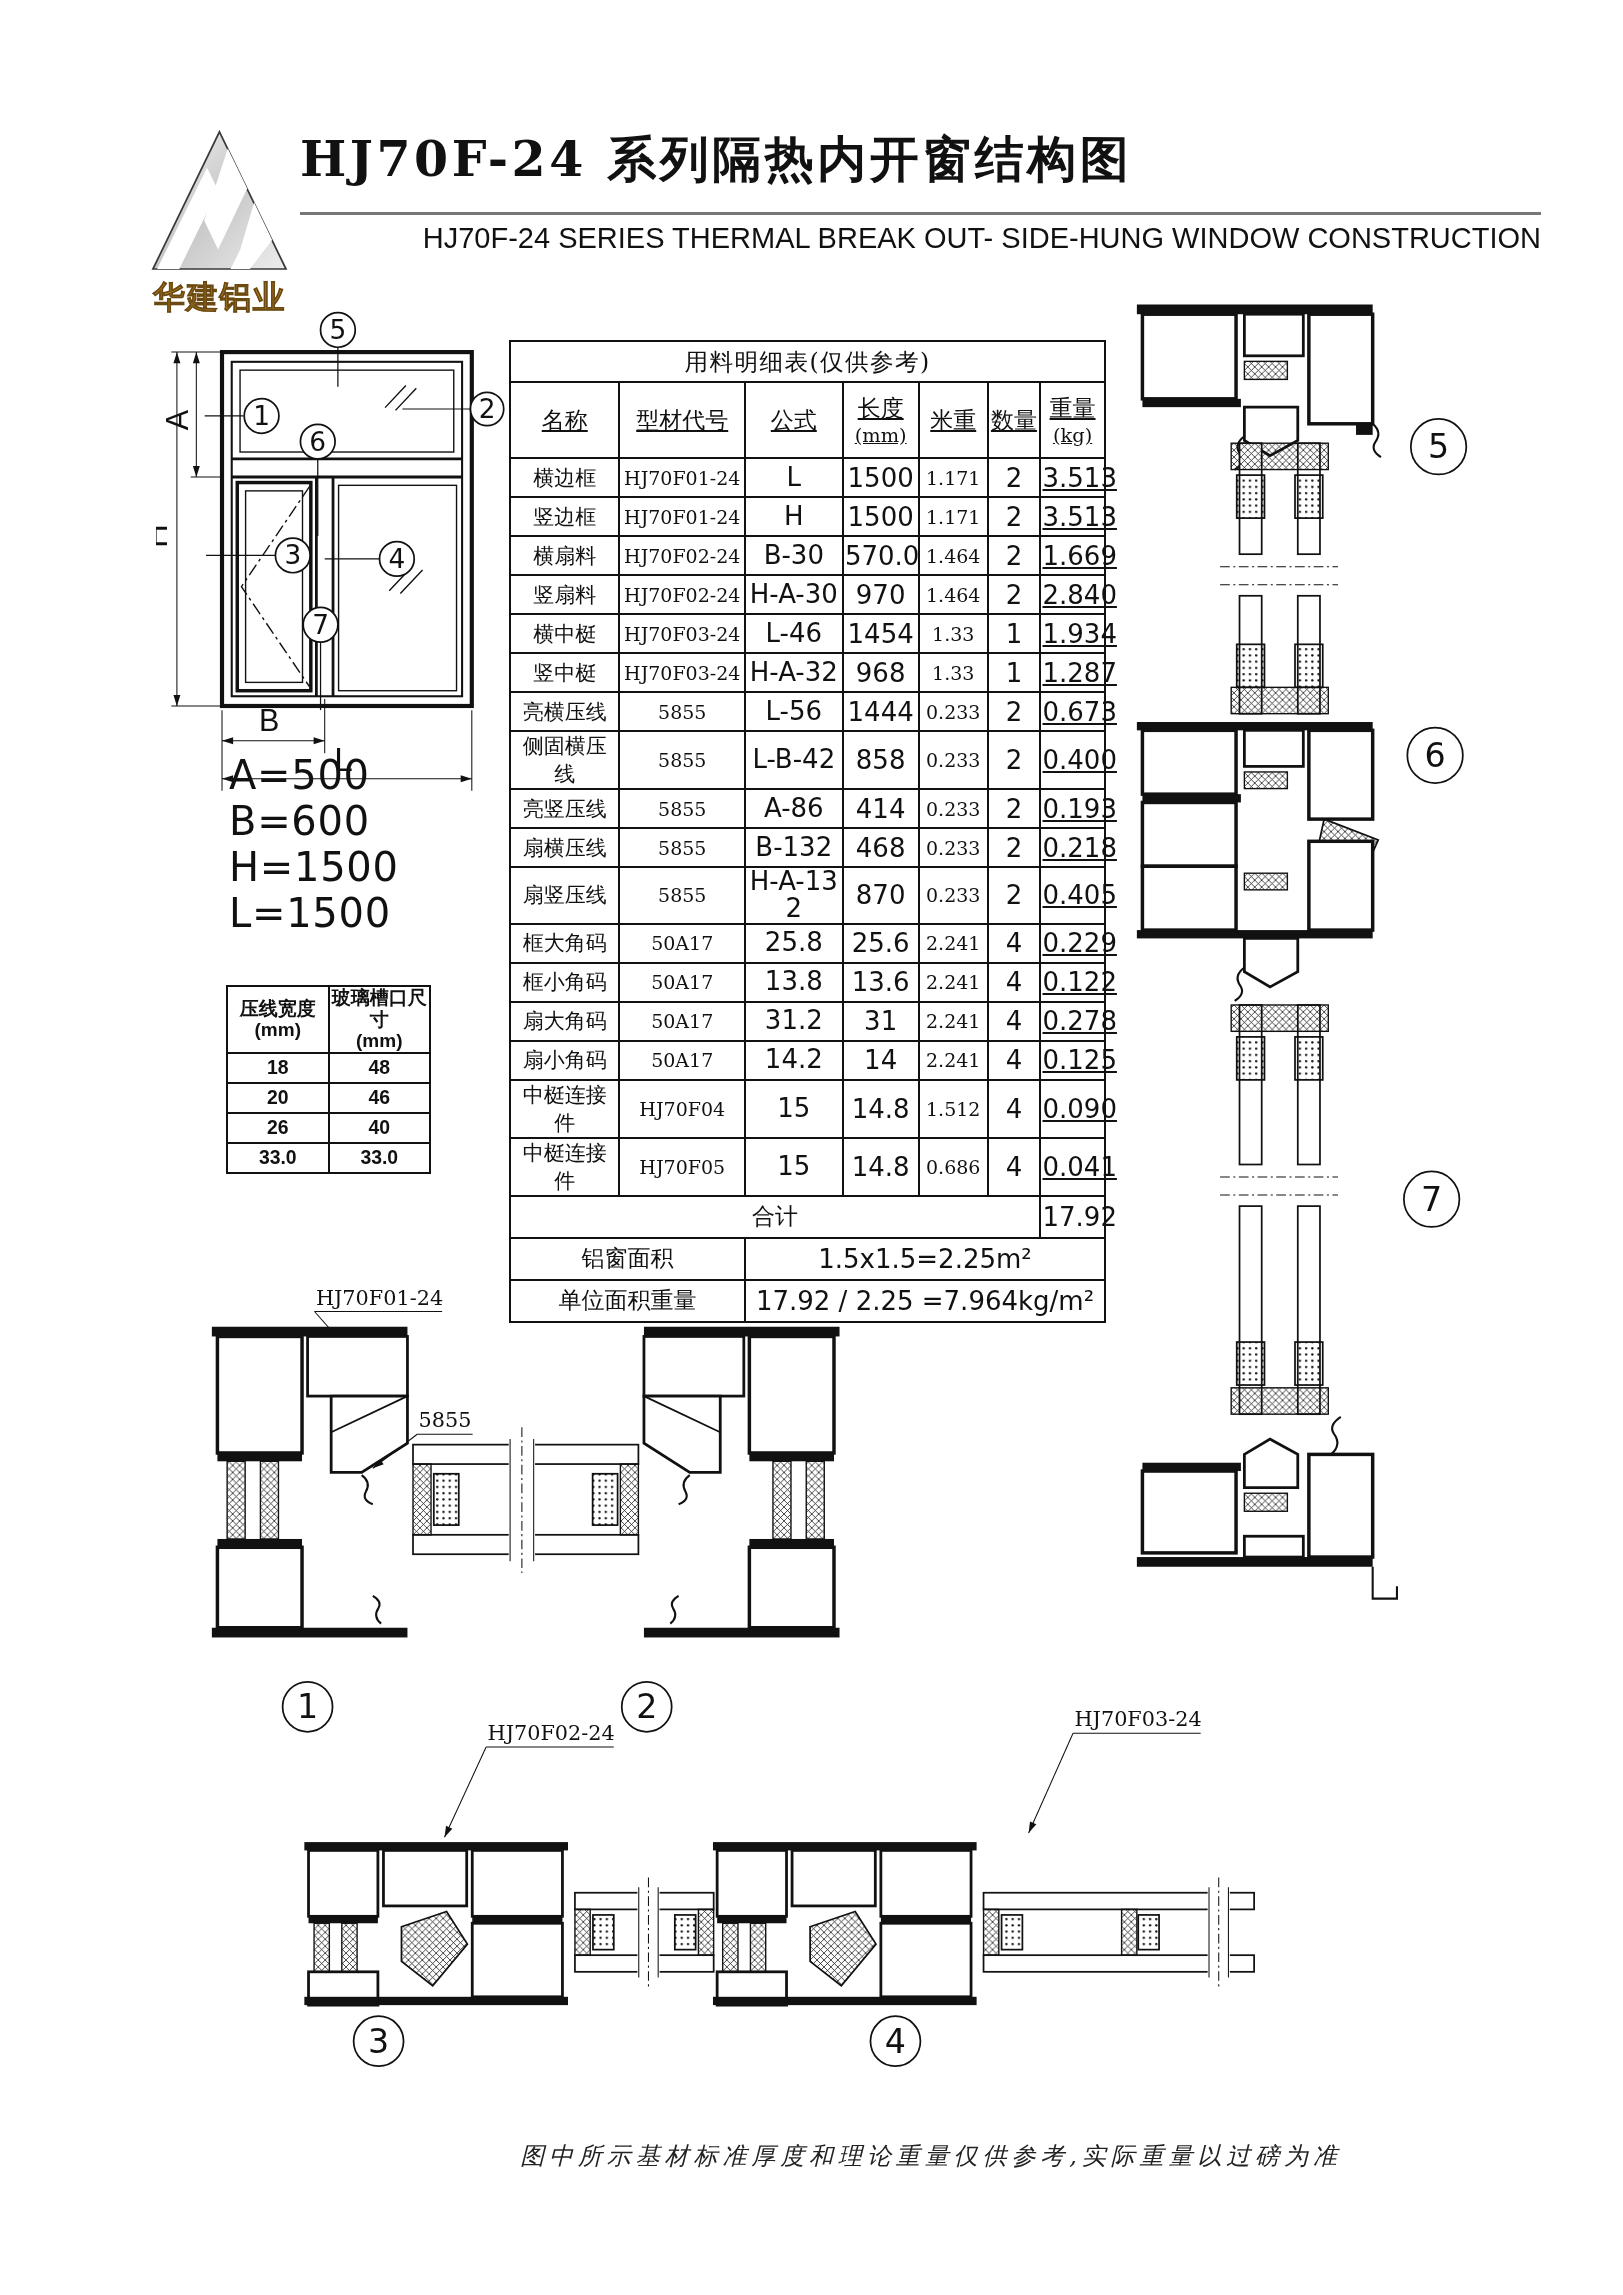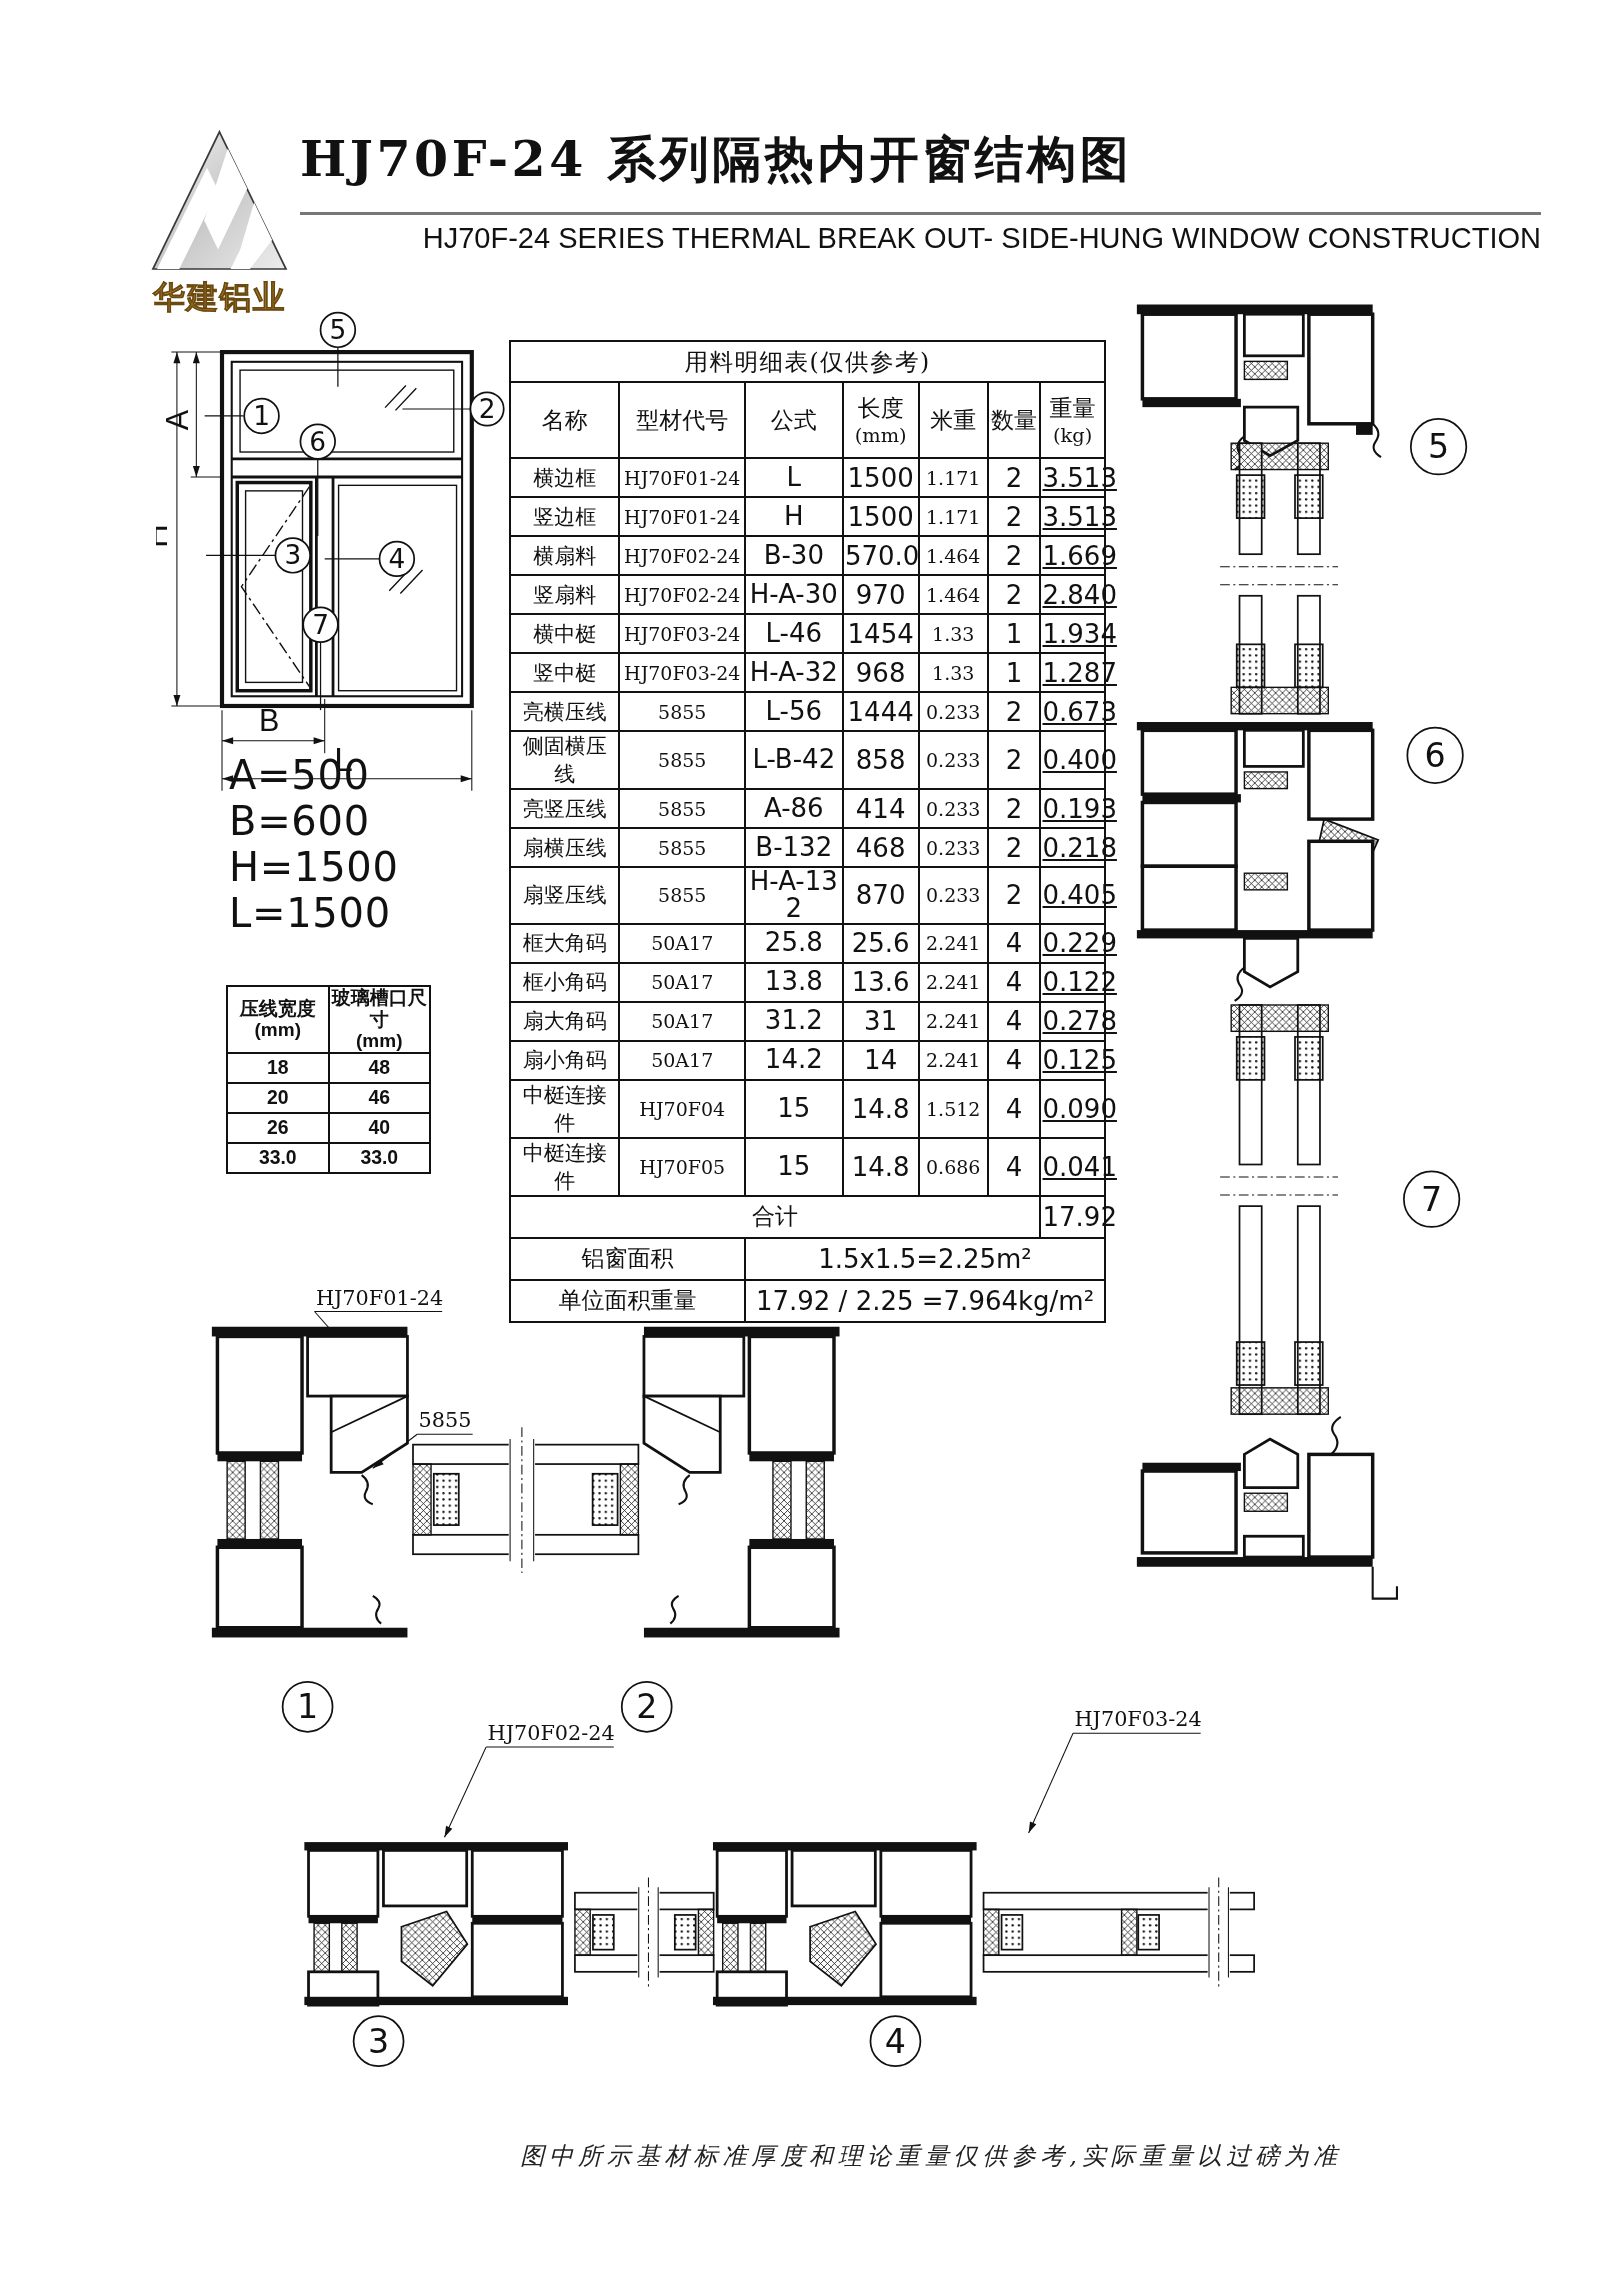--- a/index.html
+++ b/index.html
@@ -46,21 +46,21 @@
   .dimvals{position:absolute;left:229px;top:752px;font:40px "DejaVu Sans",sans-serif;line-height:46px;letter-spacing:0.7px;}
   
   .presstable{position:absolute;left:226px;top:985px;width:205px;border-collapse:collapse;table-layout:fixed;}
   .presstable th,.presstable td{border:2.1px solid #111;text-align:center;padding:0;}
   .presstable th{height:54px;font:600 19px "Liberation Sans",sans-serif;line-height:21.5px;}
   .presstable td{height:28px;font:bold 19.4px "Liberation Sans",sans-serif;}
   
   .mattable{position:absolute;left:509px;top:340px;width:597px;border-collapse:collapse;table-layout:fixed;background:#fff;}
   .mattable th,.mattable td{border:2.4px solid #111;text-align:center;vertical-align:middle;padding:0 1.4px;}
   .mattable .titlerow th{height:39px;font:23.6px "DejaVu Serif",serif;letter-spacing:1.4px;margin-left:15px;}
-  .mattable .headrow th{height:74px;font:23px "DejaVu Serif",serif;}
+  .mattable .headrow th{height:74px;font:23px "DejaVu Serif",serif;text-decoration:underline;}
   .mattable .headrow .l2{font-size:19.4px;}
   .mattable tbody td{height:37px;}
   .mattable td.c0{font:21px "DejaVu Serif",serif;}
   .mattable td.c1{font:19px "DejaVu Serif",serif;}
   .mattable td.c2{font:26px "DejaVu Sans",sans-serif;word-break:break-all;line-height:1.05;}
   .mattable td.c3{font:26px "DejaVu Sans",sans-serif;border-radius:19px;}
   .mattable td.c4{font:19px "DejaVu Serif",serif;}
   .mattable td.c5{font:26px "DejaVu Sans",sans-serif;}
   .mattable td.c6{font:26px "DejaVu Sans",sans-serif;text-decoration:underline;}
   .mattable tfoot td{height:40px;}

